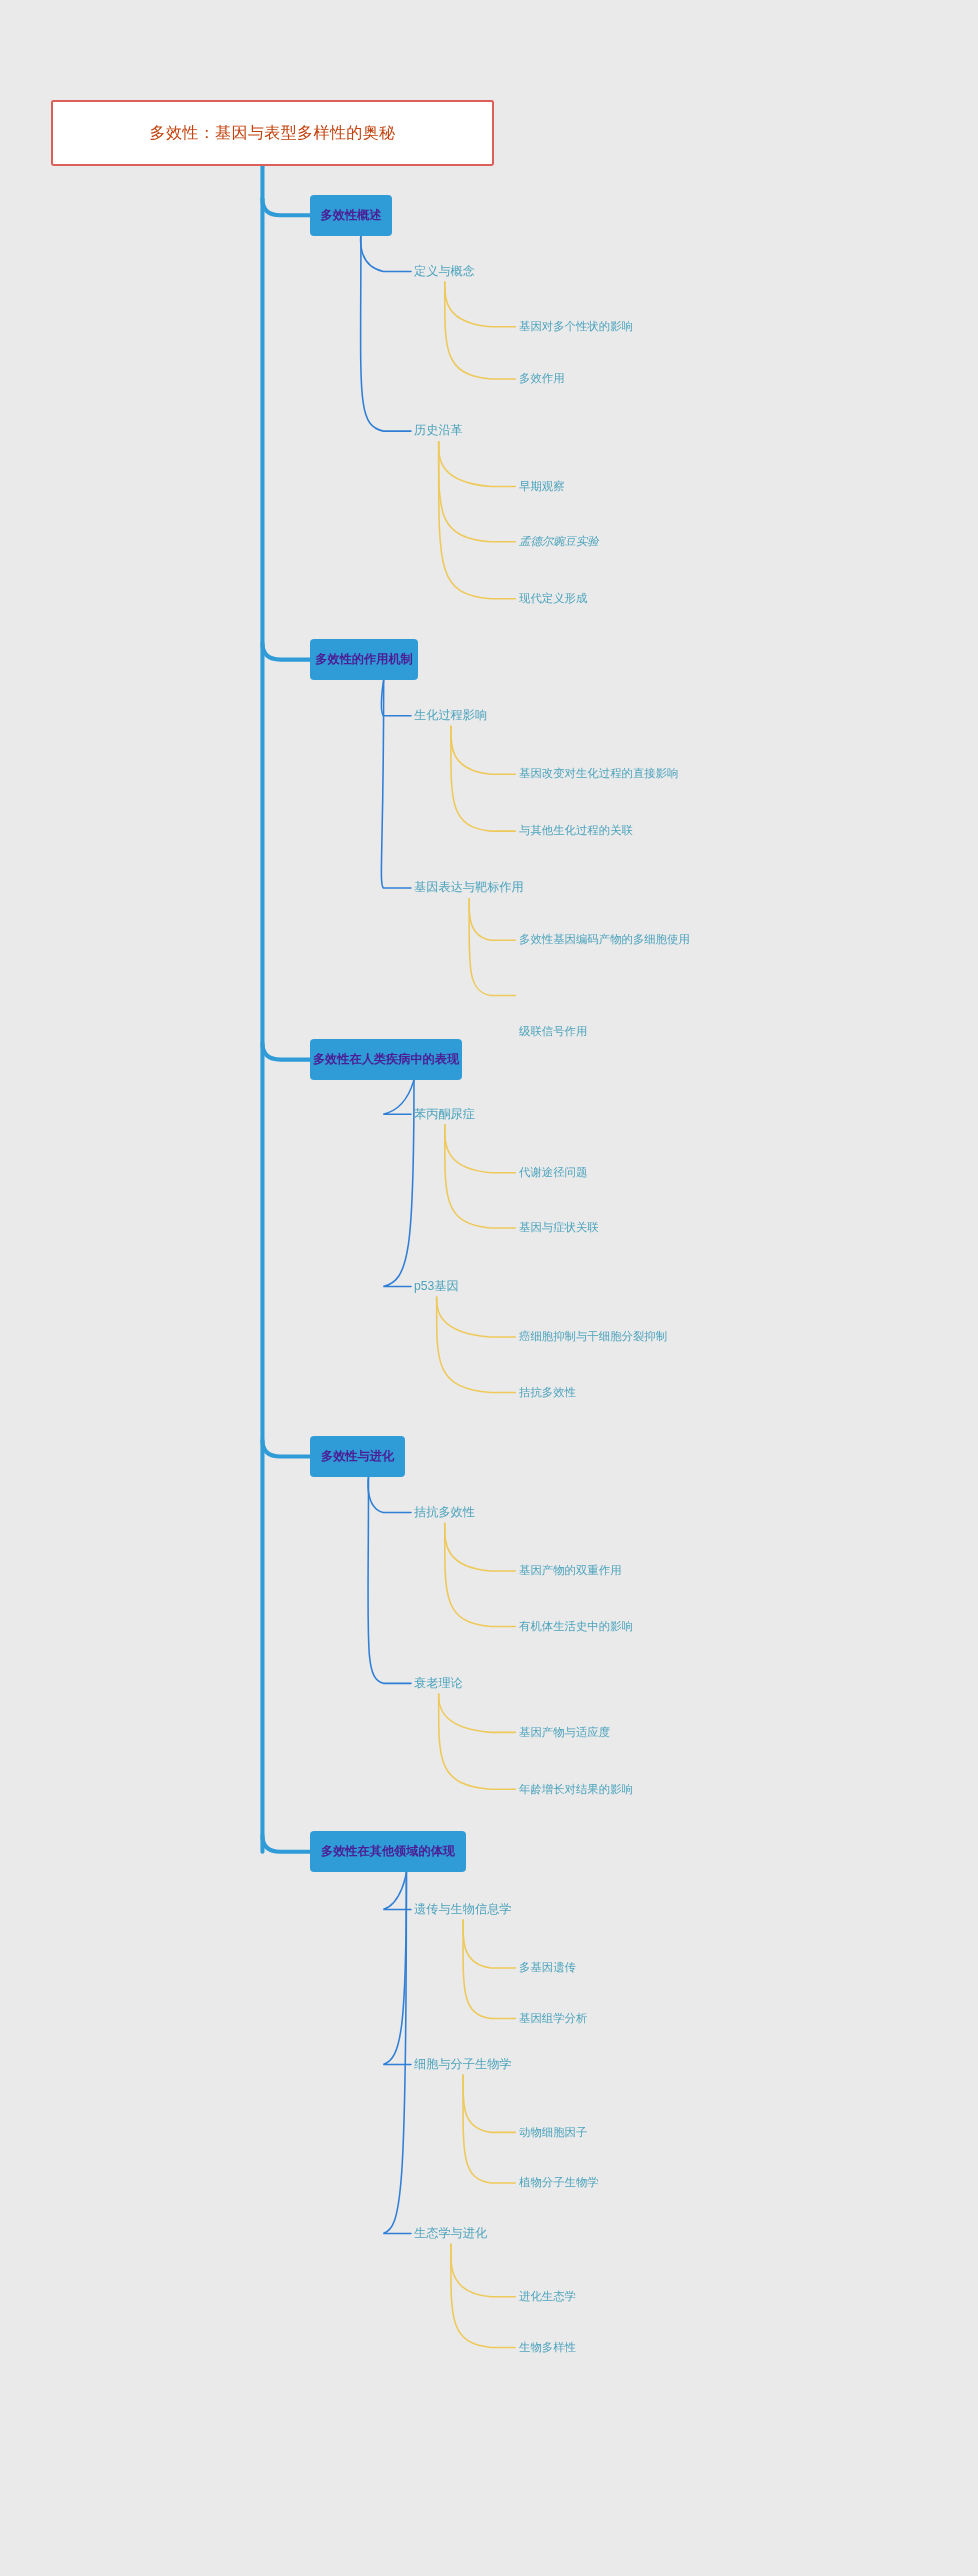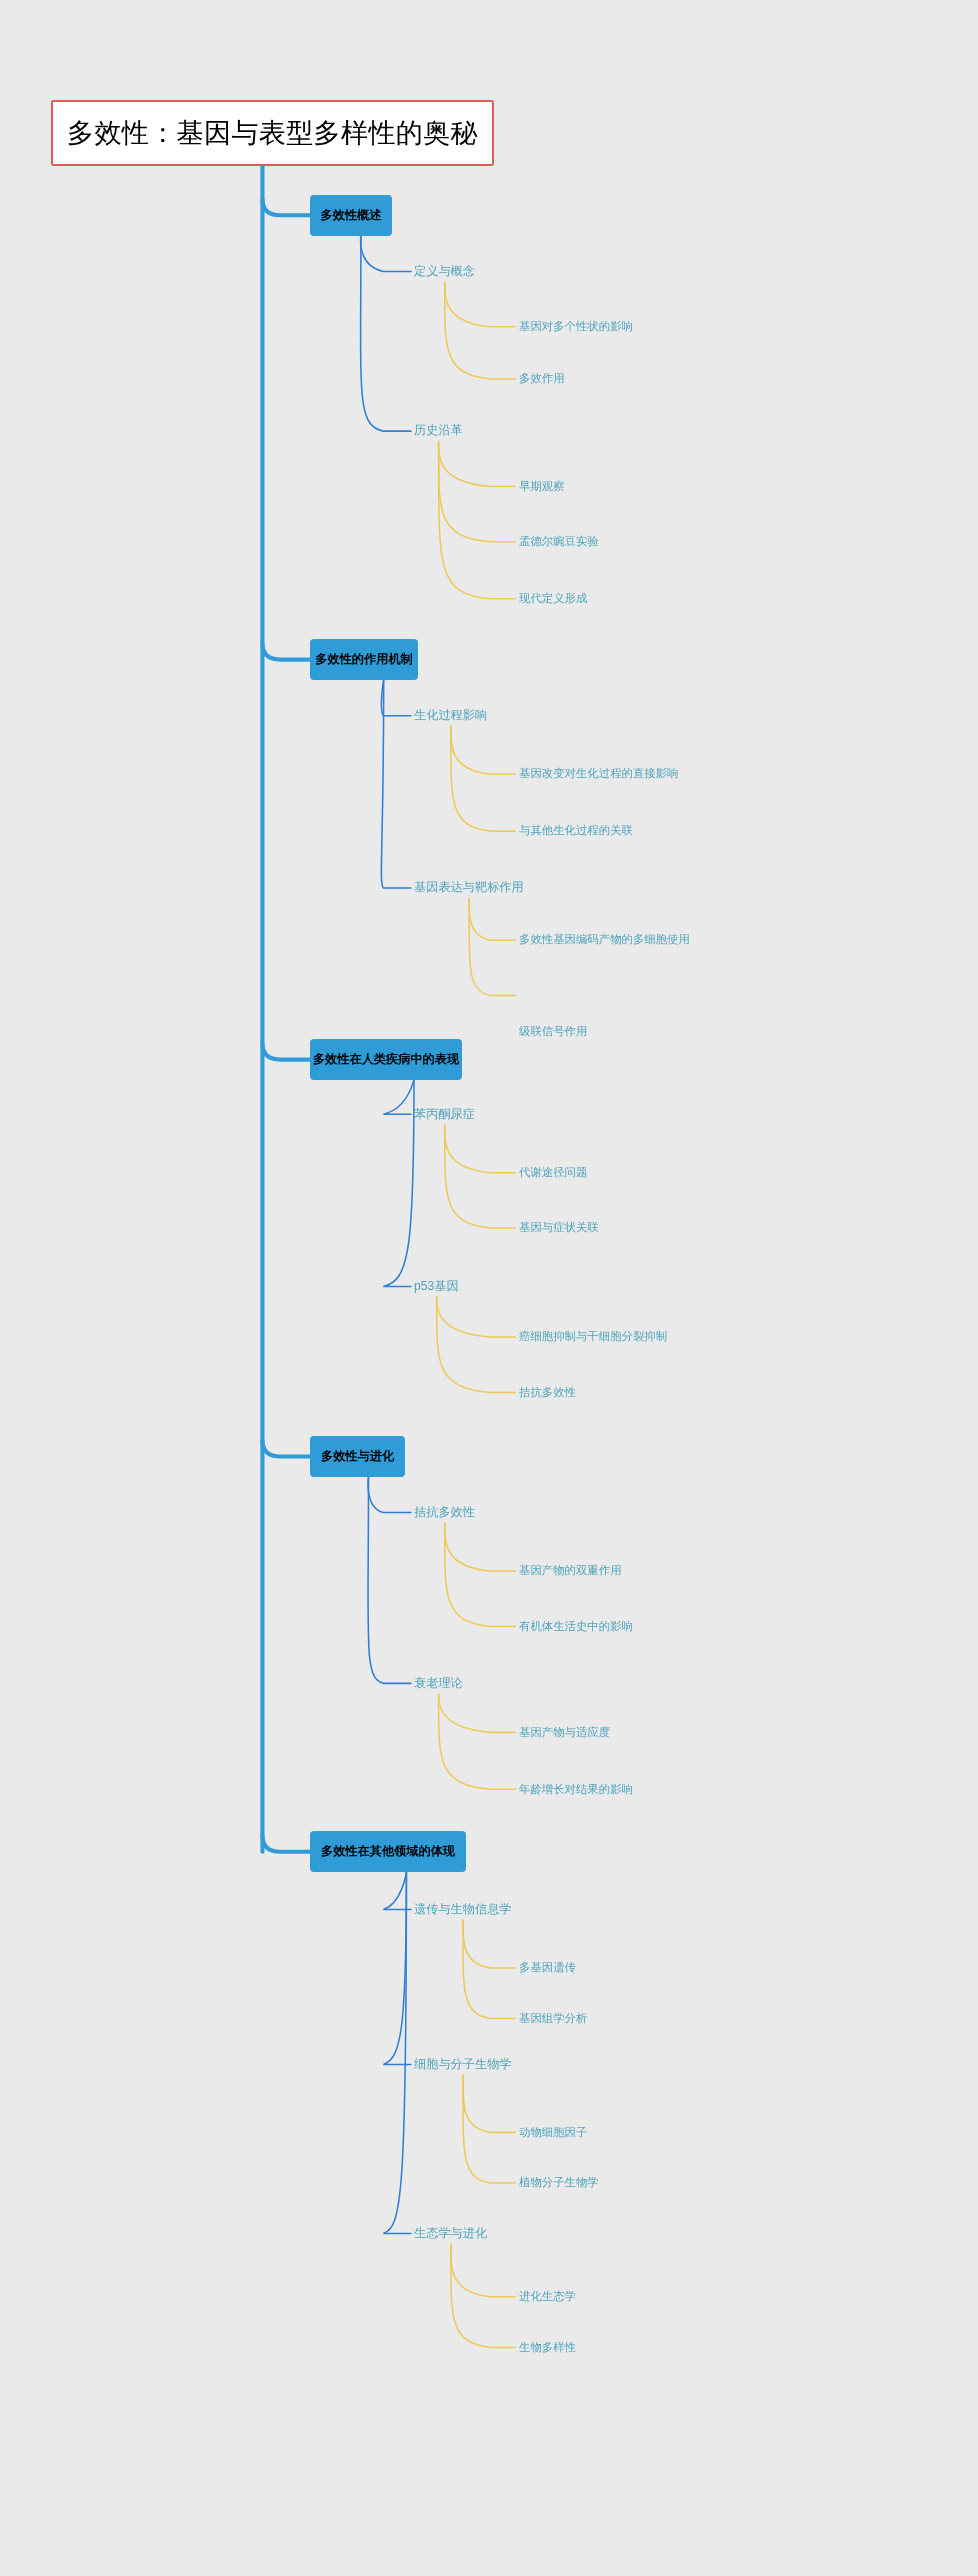--- a/index.html
+++ b/index.html
@@ -15,38 +15,38 @@
   .root-box{
     position:absolute;
     background:#ffffff;
     border:2.4px solid #dc5f59;
     border-radius:2.4px;
     box-sizing:border-box;
     display:flex;align-items:center;justify-content:center;
     padding:0 14.7px;
   }
   .root-label{
-    font-size:27px;
-    color:#000000;
+    font-size:16px;
+    color:#c2410c;
     font-weight:400;
     white-space:nowrap;
     letter-spacing:0.4px;
   }
 
   .topic-box{
     position:absolute;
     background:#2f9bd7;
     border-radius:4.1px;
     box-sizing:border-box;
     display:flex;align-items:center;justify-content:center;
     padding:0 10.6px;
   }
   .topic-label{
     font-size:12.2px;
-    color:#000000;
+    color:#4c1d95;
     font-weight:bold;
     white-space:nowrap;
   }
 
   .sub-node{
     position:absolute;
     white-space:nowrap;
     font-size:12.2px;
     color:#4ba3bd;
     line-height:1;
@@ -113,21 +113,21 @@
 
   <div id="nodes-layer">
       <div class="topic-box" style="left: 310px; top: 195px; height: 41px; width: 82px;">
         <span class="topic-label">多效性概述</span>
       </div>
       <div class="sub-node" style="left: 414px; top: 265px;"><span>定义与概念</span></div>
       <div class="leaf-node" style="left: 519px; top: 321px;"><span>基因对多个性状的影响</span></div>
       <div class="leaf-node" style="left: 519px; top: 373px;"><span>多效作用</span></div>
       <div class="sub-node" style="left: 414px; top: 424px;"><span>历史沿革</span></div>
       <div class="leaf-node" style="left: 519px; top: 481px;"><span>早期观察</span></div>
-      <div class="leaf-node" style="left: 519px; top: 536px;"><span>孟德尔豌豆实验</span></div>
+      <div class="leaf-node" style="left: 519px; top: 536px; font-style: italic;"><span>孟德尔豌豆实验</span></div>
       <div class="leaf-node" style="left: 519px; top: 593px;"><span>现代定义形成</span></div>
       <div class="topic-box" style="left: 310px; top: 639px; height: 41px; width: 108px;">
         <span class="topic-label">多效性的作用机制</span>
       </div>
       <div class="sub-node" style="left: 414px; top: 709px;"><span>生化过程影响</span></div>
       <div class="leaf-node" style="left: 519px; top: 768px;"><span>基因改变对生化过程的直接影响</span></div>
       <div class="leaf-node" style="left: 519px; top: 825px;"><span>与其他生化过程的关联</span></div>
       <div class="sub-node" style="left: 414px; top: 881px;"><span>基因表达与靶标作用</span></div>
       <div class="leaf-node" style="left: 519px; top: 934px;"><span>多效性基因编码产物的多细胞使用</span></div>
       <div class="leaf-node" style="left: 519px; top: 990px; margin-top: 36px;"><span>级联信号作用</span></div>

